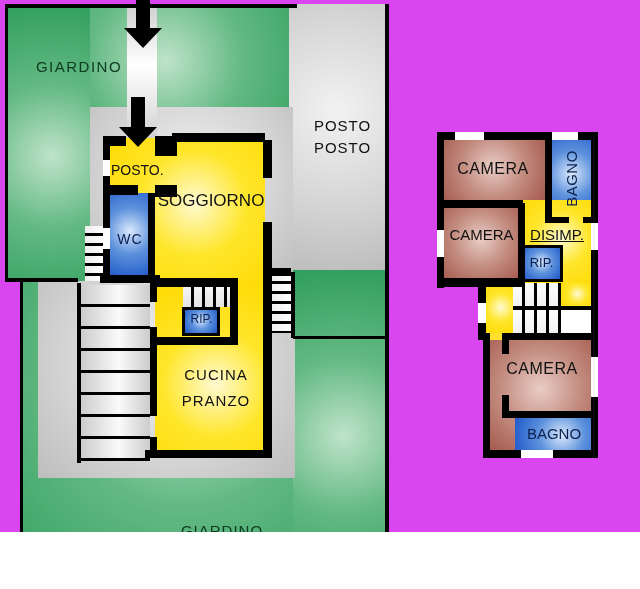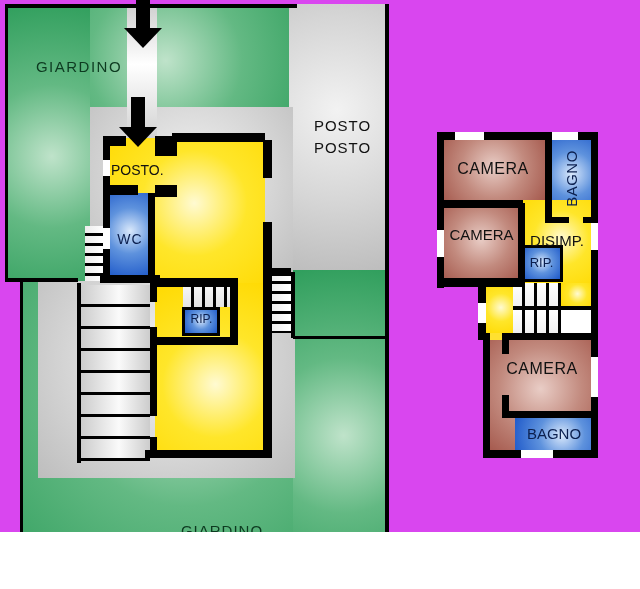--- a/index.html
+++ b/index.html
@@ -88,23 +88,26 @@
   <div class="abs" style="left:124px;top:28px;width:0;height:0;border-left:19px solid transparent;border-right:19px solid transparent;border-top:20px solid #000;"></div>
   <div class="abs" style="left:131px;top:97px;width:14px;height:31px;background:#000;"></div>
   <div class="abs" style="left:119px;top:127px;width:0;height:0;border-left:19px solid transparent;border-right:19px solid transparent;border-top:20px solid #000;"></div>
 
   <div class="lbl ongreen" style="left:28px;top:57px;width:102px;height:18px;font-size:15px;letter-spacing:1.5px;">GIARDINO</div>
   <div class="lbl" style="left:300px;top:114px;width:85px;height:46px;flex-direction:column;font-size:15px;letter-spacing:1px;line-height:22px;">
     <span>POSTO</span>
     <span>POSTO</span>
   </div>
   <div class="lbl" style="left:111px;top:161px;width:54px;height:17px;font-size:14px;justify-content:flex-start;">POSTO.</div>
+  <div class="lbl" style="left:152px;top:192px;width:118px;height:18px;font-size:17px;">SOGGIORNO</div>
   <div class="lbl onblue" style="left:110px;top:230px;width:40px;height:18px;font-size:14px;letter-spacing:1px;">WC</div>
   <div class="lbl onblue" style="left:184px;top:311px;width:35px;height:15px;font-size:12px;">RIP.</div>
   <div class="lbl" style="left:166px;top:362px;width:100px;height:52px;flex-direction:column;font-size:15px;letter-spacing:1px;line-height:26px;">
+    <span>CUCINA</span>
+    <span>PRANZO</span>
   </div>
   <div class="lbl ongreen" style="left:170px;top:521px;width:104px;height:18px;font-size:15px;letter-spacing:1px;">GIARDINO</div>
 
   <div class="abs red" style="left:441px;top:137px;width:104px;height:66px;"></div>
   <div class="abs blue" style="left:549px;top:137px;width:45px;height:82px;"></div>
   <div class="abs red" style="left:441px;top:205px;width:80px;height:76px;"></div>
   <div class="abs yellow" style="left:521px;top:200px;width:73px;height:85px;"></div>
   <div class="abs blue" style="left:520px;top:245px;width:43px;height:37px;border:3px solid #000;box-sizing:border-box;"></div>
   <div class="abs yellow" style="left:486px;top:285px;width:27px;height:50px;"></div>
   <div class="abs stairsV2" style="left:513px;top:283px;width:48px;height:24px;"></div>
@@ -139,18 +142,18 @@
   <div class="win" style="left:591px;top:223px;width:7px;height:27px;"></div>
   <div class="win" style="left:591px;top:357px;width:7px;height:40px;"></div>
   <div class="win" style="left:478px;top:303px;width:8px;height:20px;"></div>
   <div class="win" style="left:521px;top:450px;width:32px;height:8px;"></div>
 
   <div class="lbl" style="left:444px;top:160px;width:98px;height:18px;font-size:16px;letter-spacing:0.5px;">CAMERA</div>
   <div class="lbl onblue" style="left:549px;top:139px;width:45px;height:78px;">
     <span style="transform:rotate(-90deg);font-size:15px;letter-spacing:0.5px;white-space:nowrap;">BAGNO</span>
   </div>
   <div class="lbl" style="left:443px;top:226px;width:77px;height:16px;font-size:15px;">CAMERA</div>
-  <div class="lbl" style="left:520px;top:232px;width:74px;height:16px;font-size:15px;">DISIMP.</div>
+  <div class="lbl" style="left:520px;top:226px;width:74px;height:16px;font-size:15px;text-decoration:underline;">DISIMP.</div>
   <div class="lbl onblue" style="left:522px;top:255px;width:39px;height:15px;font-size:13px;">RIP.</div>
   <div class="lbl" style="left:493px;top:360px;width:98px;height:18px;font-size:16px;letter-spacing:0.5px;">CAMERA</div>
   <div class="lbl onblue" style="left:517px;top:425px;width:74px;height:17px;font-size:15px;">BAGNO</div>
 
 </div>
 
 </body></html>

